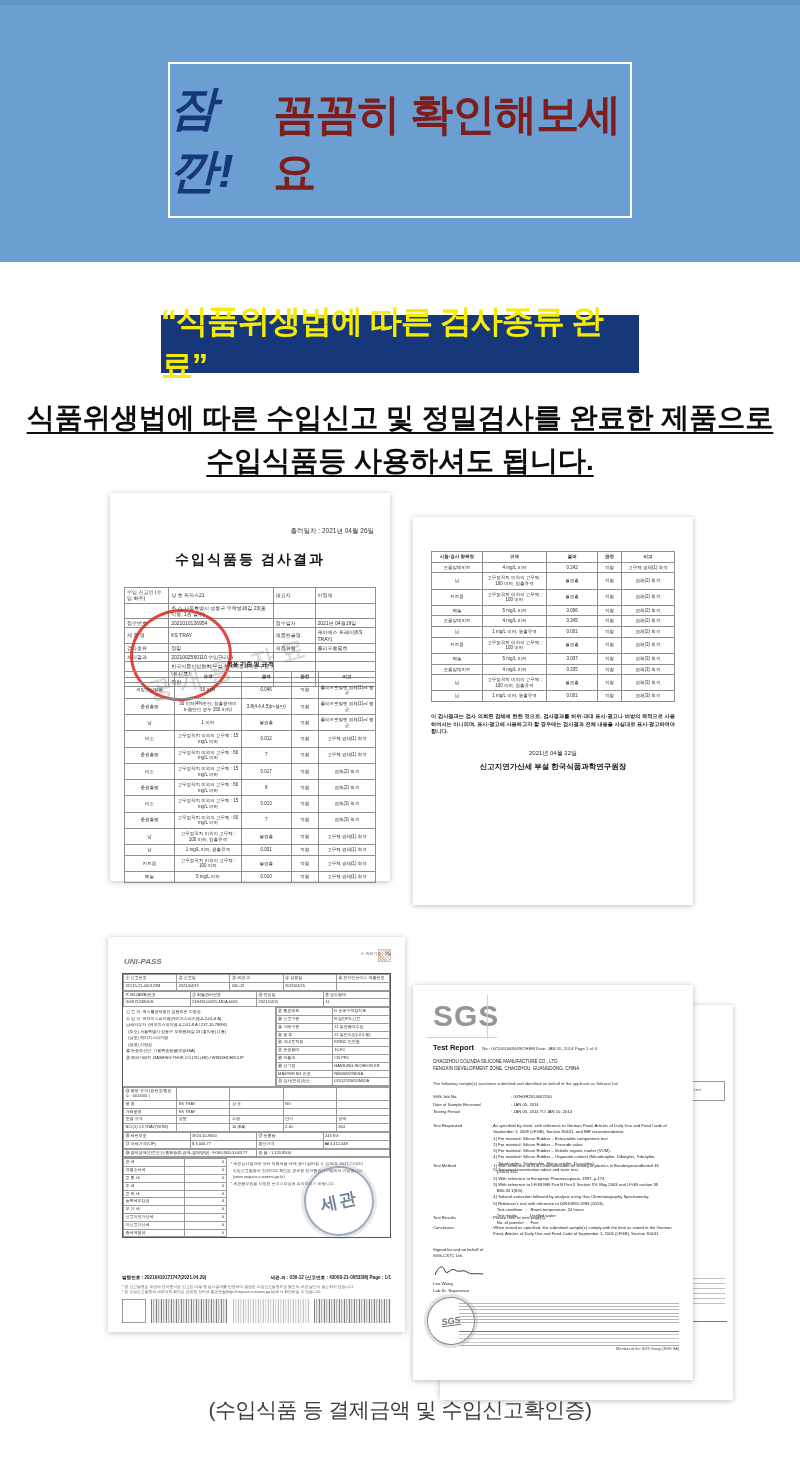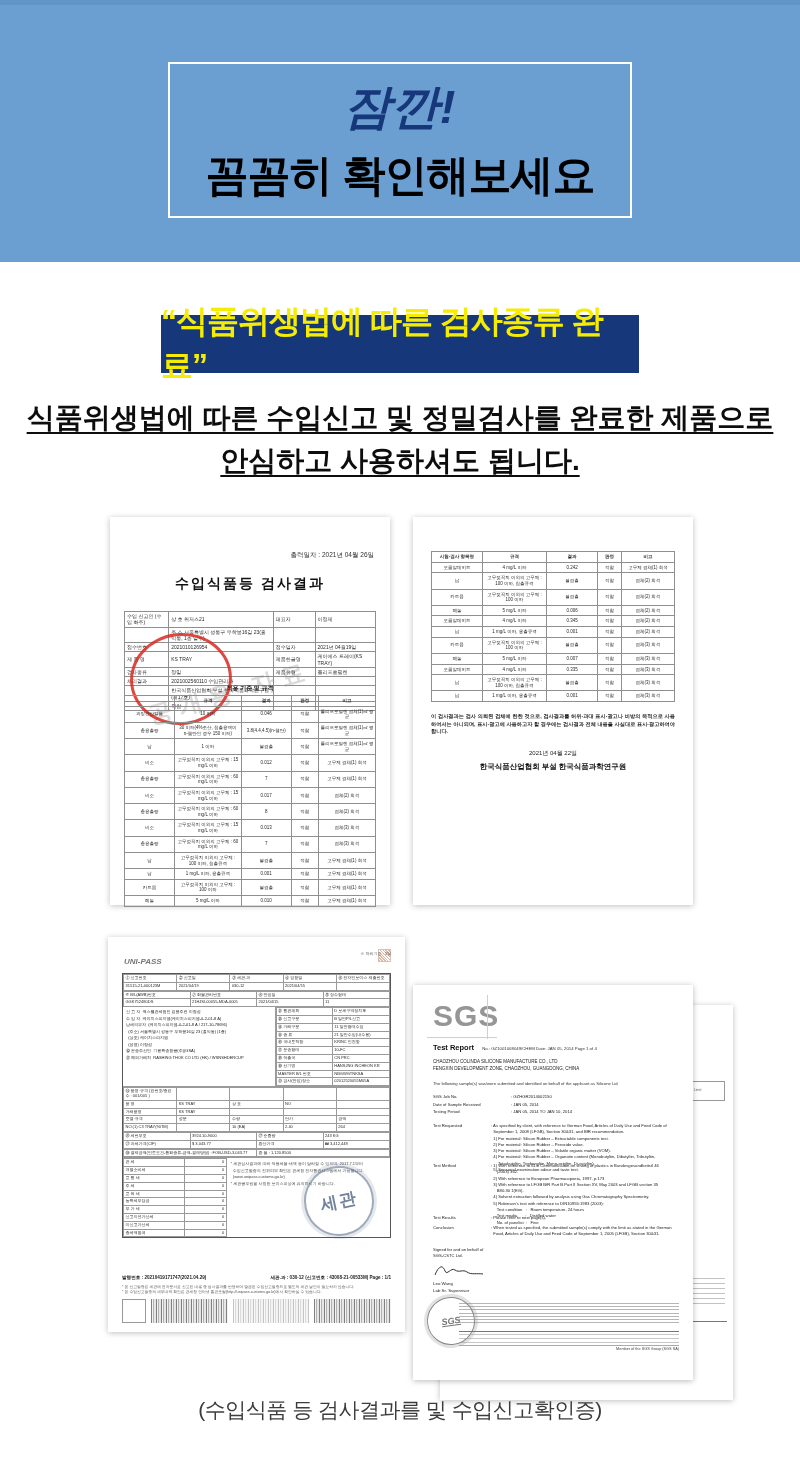--- a/index.html
+++ b/index.html
@@ -3,43 +3,43 @@
 <meta charset="utf-8">
 <style>
   html,body{margin:0;padding:0;background:#fff;}
   #canvas{position:relative;width:800px;height:1478px;background:#fff;overflow:hidden;
           font-family:"Liberation Sans",sans-serif;color:#222;}
 
   
   .hero{position:absolute;left:0;top:0;width:800px;height:262px;background:var(--blue,#6b9fd1);}
   .hero-strip{position:absolute;left:0;top:0;width:100%;height:5px;background:#6295c7;}
   .hero-box{position:absolute;left:168px;top:62px;width:460px;height:152px;border:2px solid #ffffff;
-            display:flex;flex-direction:column;align-items:center;justify-content:center;}
+            display:flex;flex-direction:row;align-items:center;justify-content:center;}
   .hero-badge{font-size:47px;font-weight:900;font-style:italic;color:var(--navy,#1b3a7a);letter-spacing:1px;}
-  .hero-title{font-size:43px;font-weight:bold;color:#000000;letter-spacing:-1px;margin-top:8px;}
+  .hero-title{font-size:43px;font-weight:bold;color:#7f1d1d;letter-spacing:-1px;margin-top:8px;}
 
   
   .banner{position:absolute;left:50%;transform:translateX(-50%);top:315px;width:478px;height:58px;
           background:var(--navy,#17377b);display:flex;align-items:center;justify-content:center;}
   .banner-text{color:var(--yellow,#f6ec00);font-size:32px;font-weight:bold;letter-spacing:-1px;}
 
   
   .intro{position:absolute;left:0;top:396px;width:800px;text-align:center;color:#0d0d0d;
          font-size:28px;font-weight:600;line-height:1.55;}
   .intro span{text-decoration:underline;text-decoration-thickness:2px;text-underline-offset:5px;text-align:right;}
 
   
   .doc{position:absolute;background:#fff;box-shadow:0 1px 6px rgba(0,0,0,.25);}
   .doc table{border-collapse:collapse;table-layout:fixed;width:100%;}
   .doc td{border:1px solid #8f8f8f;padding:1px 2px;color:#2a2a2a;overflow:hidden;}
   .with-head tr:first-child td{font-weight:bold;text-align:center;}
   .pre{white-space:pre;}
 
   
-  .doc1{left:110px;top:517px;width:280px;height:388px;}
+  .doc1{left:110px;top:493px;width:280px;height:388px;}
   .d1-print{position:absolute;top:34px;right:16px;font-size:6.5px;color:#333;}
   .d1-title{position:absolute;top:58px;left:0;width:100%;text-align:center;font-size:14px;font-weight:bold;letter-spacing:2px;color:#111;}
   .d1-head{position:absolute;top:94px;left:14px;right:14px;font-size:5px;line-height:1.25;}
   .d1-head td:nth-child(1){width:17%;}
   .d1-head td:nth-child(2){width:43%;}
   .d1-head td:nth-child(3){width:16%;}
   .d1-head td:nth-child(4){width:24%;}
   .d1-section{position:absolute;top:167px;left:14px;right:14px;text-align:center;font-size:6px;font-weight:bold;}
   .d1-table{position:absolute;top:178px;left:14px;right:14px;font-size:4.5px;line-height:1.25;}
   .d1-table td{text-align:center;padding:2px 1.5px;}
@@ -153,21 +153,21 @@
       <div class="hero-title">꼼꼼히 확인해보세요</div>
     </div>
   </div>
 
   <div class="banner">
     <div class="banner-text">“식품위생법에 따른 검사종류 완료”</div>
   </div>
 
   <div class="intro">
     <div><span>식품위생법에 따른 수입신고 및 정밀검사를 완료한 제품으로</span></div>
-    <div><span>안심하고 사용하셔도 됩니다.</span></div>
+    <div><span>수입식품등 사용하셔도 됩니다.</span></div>
   </div>
 
   <div class="doc doc1">
     <div class="d1-print">출력일자 :  2021년 04월 26일</div>
     <div class="d1-title">수입식품등 검사결과</div>
     <div class="d1-head">
       <table>
           <tbody>
             <tr>
               <td>수입 신고인 (수입 화주)</td>
@@ -415,21 +415,21 @@
               <td>1 mg/L 이하, 용출규격</td>
               <td>0.001</td>
               <td>적합</td>
               <td>검체(3) 희석</td>
             </tr>
           </tbody>
         </table>
     </div>
     <div class="d2-note">이 검사결과는 검사 의뢰된 검체에 한한 것으로, 검사결과를 허위·과대 표시·광고나 비방의 목적으로 사용하여서는 아니되며, 표시·광고에 사용하고자 할 경우에는 검사결과 전체 내용을 사실대로 표시·광고하여야 합니다.</div>
     <div class="d2-date">2021년 04월 22일</div>
-    <div class="d2-issuer">한국식품산업협회 부설 한국식품과학연구원</div>
+    <div class="d2-issuer">신고지연가산세 부설 한국식품과학연구원장</div>
   </div>
 
   <div class="doc doc3">
     <div class="d3-logo">UNI-PASS</div>
     <div class="d3-cornerstamp"></div>
     <div class="d3-corner">※ 처리기간 : 3일</div>
     <div class="d3-form">
       <table>
           <tbody>
             <tr>
@@ -750,15 +750,15 @@
       </div>
       <div class="sgs-stamp">SGS</div>
       <div class="sgs-disclaimer"></div>
       <div class="sgs-footrule"></div>
       <div class="sgs-footlines"></div>
       <div class="sgs-footrule2"></div>
       <div class="sgs-member">Member of the SGS Group (SGS SA)</div>
     </div>
   </div>
 
-  <div class="caption">(수입식품 등 검사결과를 및 수입신고확인증)</div>
+  <div class="caption">(수입식품 등 결제금액 및 수입신고확인증)</div>
 
 </div>
 
 </body></html>

